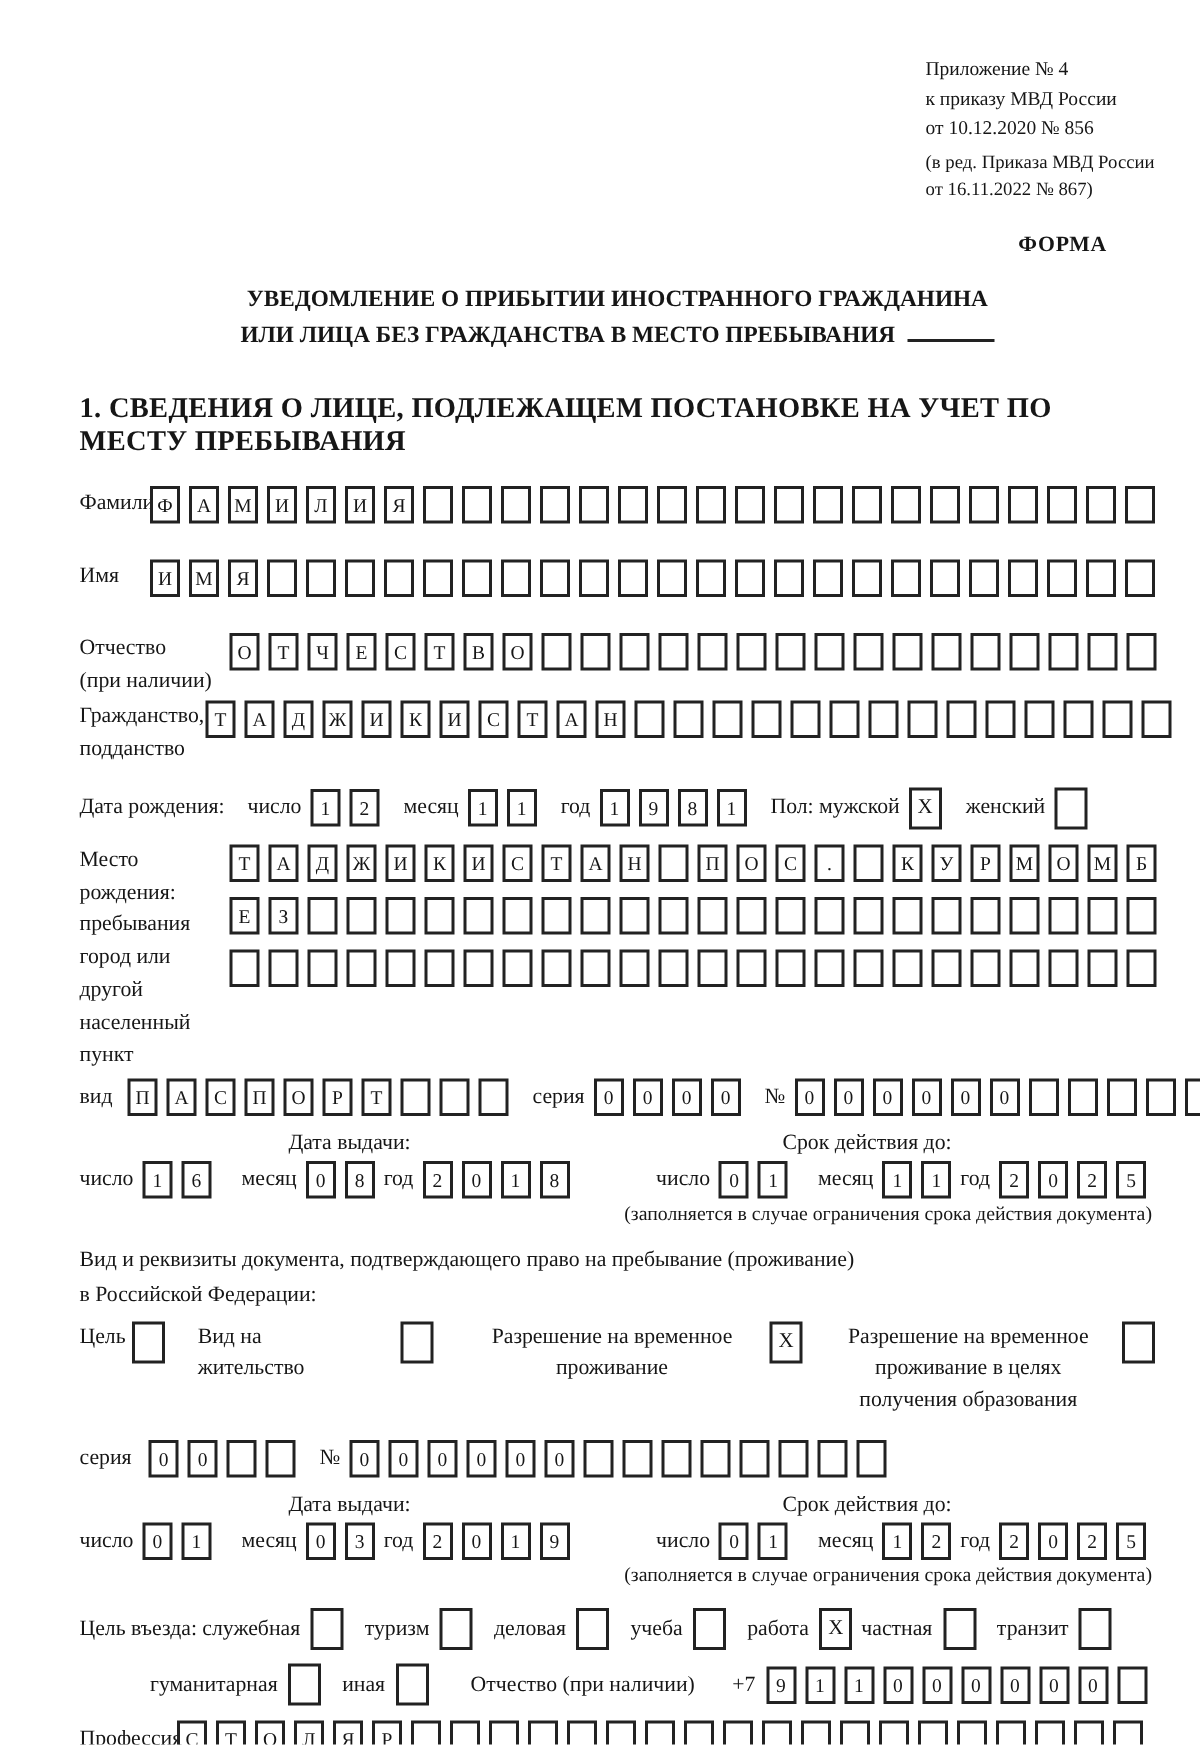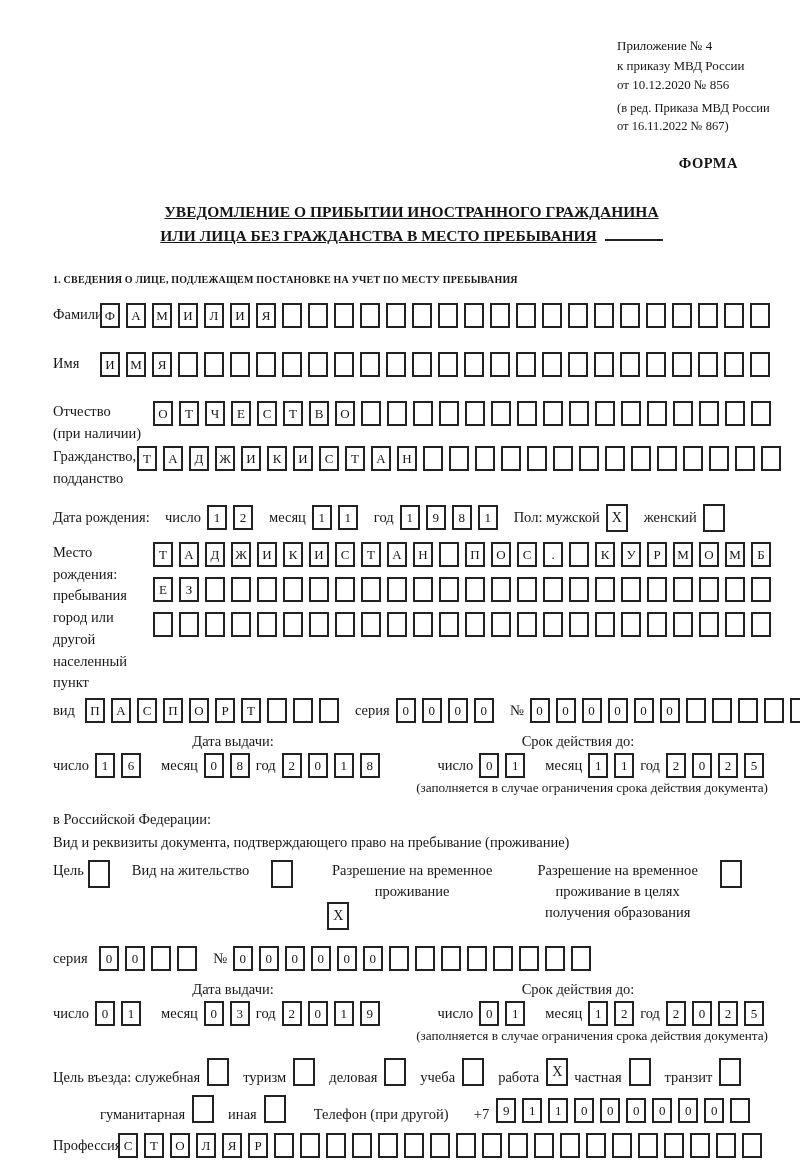--- a/index.html
+++ b/index.html
@@ -9,23 +9,23 @@
     color:#161616;
   }
   .page{padding:36px 30px 0 53px;position:relative;}
 
   
   .appendix{margin-left:564px;font-size:13px;line-height:1.5;}
   .appendix .note{font-size:12.5px;margin-top:4px;line-height:1.45;}
   .forma{text-align:right;padding-right:32px;font-weight:bold;font-size:14.5px;margin-top:20px;letter-spacing:.5px;}
 
   
-  .title{margin-top:28px;text-align:center;font-weight:bold;font-size:15.5px;line-height:1.55;text-decoration:underline;}
+  .title{margin-top:16px;text-align:center;font-weight:bold;font-size:15.5px;line-height:1.55;}
   .blank-line{display:inline-block;width:58px;border-bottom:2px solid #222;height:12px;margin-left:8px;}
-  .sec1{margin-top:26px;font-weight:bold;font-size:10px;letter-spacing:.2px;}
+  .sec1{margin-top:26px;font-weight:bold;font-size:19px;letter-spacing:.2px;}
 
   
   .row{display:flex;align-items:flex-start;margin-top:24px;}
   .row.vcenter{align-items:center;}
   .lbl{font-size:14.5px;line-height:1.5;flex-shrink:0;}
   .w-surname{width:47px;}
   .w-name{width:47px;}
   .w-patr{width:100px;}
   .w-cit{width:84px;}
   .w-bp{width:100px;}
@@ -57,21 +57,21 @@
   .para{font-size:14.5px;margin-top:12px;line-height:1.6;}
 
   
   .visa-row{display:flex;align-items:flex-start;margin-top:6px;}
   .cbg{display:flex;align-items:flex-start;}
   .cbg .cb-lbl{font-size:14.5px;line-height:1.45;}
   .cbg .checkbox{margin-left:10px;margin-top:0;}
   .cb-multi{text-align:center;}
 
   
-  .purpose-row{display:flex;align-items:flex-end;margin-top:14px;flex-wrap:nowrap;}
+  .purpose-row{display:flex;align-items:center;margin-top:14px;flex-wrap:nowrap;}
   .purpose-row .plbl{font-size:14.5px;margin-right:7px;white-space:nowrap;}
   .purpose-row .checkbox{margin-right:14px;}
 
   .col{display:flex;flex-direction:column;}
   .col .cells{margin-top:0;}
   .col .cells + .cells{margin-top:10px;}
 </style>
 </head>
 <body>
 
@@ -427,38 +427,38 @@
           <span class="cell">2</span>
           <span class="cell">0</span>
           <span class="cell">2</span>
           <span class="cell">5</span>
         </span>
     </span>
   </div>
   <div class="note-right">(заполняется в случае ограничения срока действия документа)</div>
 
   <div class="para">
+    <div>Вид и реквизиты документа, подтверждающего право на пребывание (проживание)</div>
     <div>в Российской Федерации:</div>
-    <div>Вид и реквизиты документа, подтверждающего право на пребывание (проживание)</div>
   </div>
 
   <div class="visa-row">
     <span class="cbg">
       <span class="cb-lbl">Цель</span>
       <span class="cells checkbox" style="margin-left:4px;">
           <span class="cell"></span>
         </span>
     </span>
     <span class="cbg" style="margin-left:22px;">
       <span class="cb-lbl">Вид на жительство</span>
       <span class="cells checkbox" style="margin-left:22px;">
           <span class="cell"></span>
         </span>
     </span>
-    <span class="cbg" style="margin-left:24px;flex-direction:column;">
+    <span class="cbg" style="margin-left:24px;">
       <span class="cb-lbl cb-multi" style="width:190px;">Разрешение на временное проживание</span>
       <span class="cells checkbox">
           <span class="cell">X</span>
         </span>
     </span>
     <span class="cbg" style="margin-left:18px;">
       <span class="cb-lbl cb-multi" style="width:185px;">Разрешение на временное проживание в целях получения образования</span>
       <span class="cells checkbox">
           <span class="cell"></span>
         </span>
@@ -575,21 +575,21 @@
 
   <div class="purpose-row" style="margin-top:9px;padding-left:47px;">
     <span class="plbl">гуманитарная</span>
     <span class="cells checkbox">
         <span class="cell"></span>
       </span>
     <span class="plbl">иная</span>
     <span class="cells checkbox" style="margin-right:28px;">
         <span class="cell"></span>
       </span>
-    <span class="plbl">Телефон (при другой)</span>
+    <span class="plbl">Отчество (при наличии)</span>
     <span class="plbl" style="margin-left:18px;">+7</span>
     <span class="cells">
         <span class="cell">9</span>
         <span class="cell">1</span>
         <span class="cell">1</span>
         <span class="cell">0</span>
         <span class="cell">0</span>
         <span class="cell">0</span>
         <span class="cell">0</span>
         <span class="cell">0</span>

